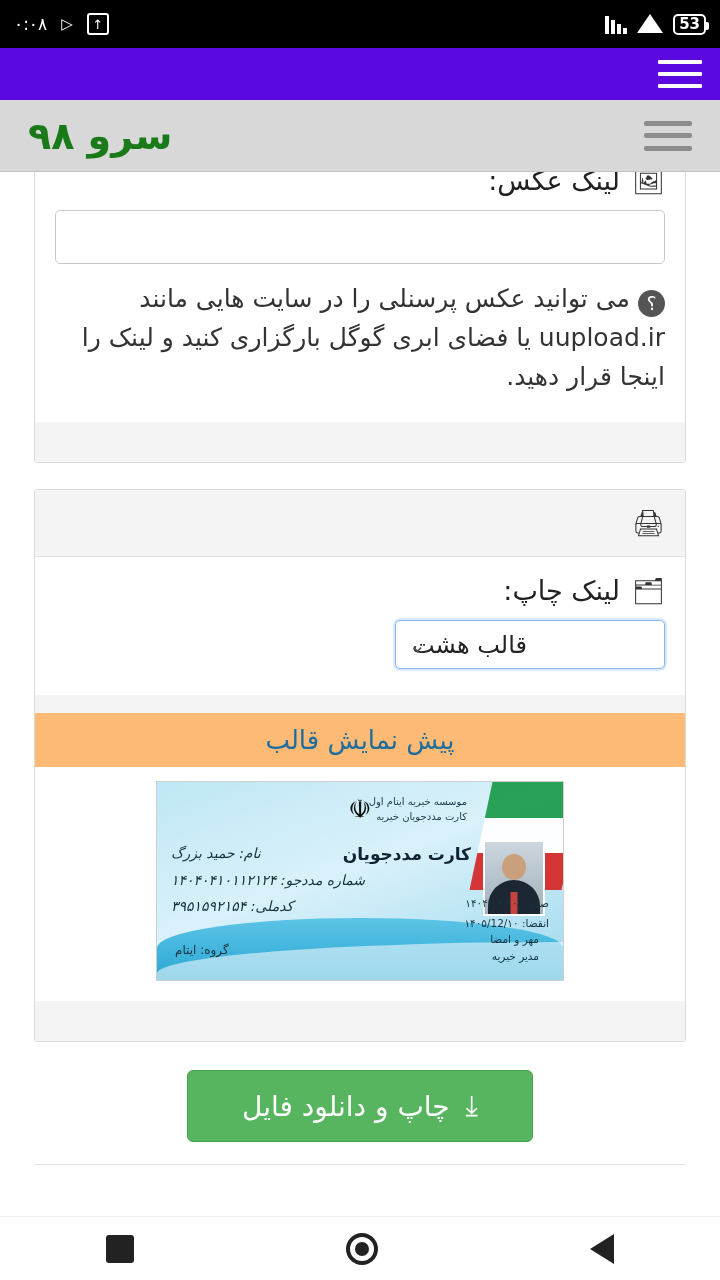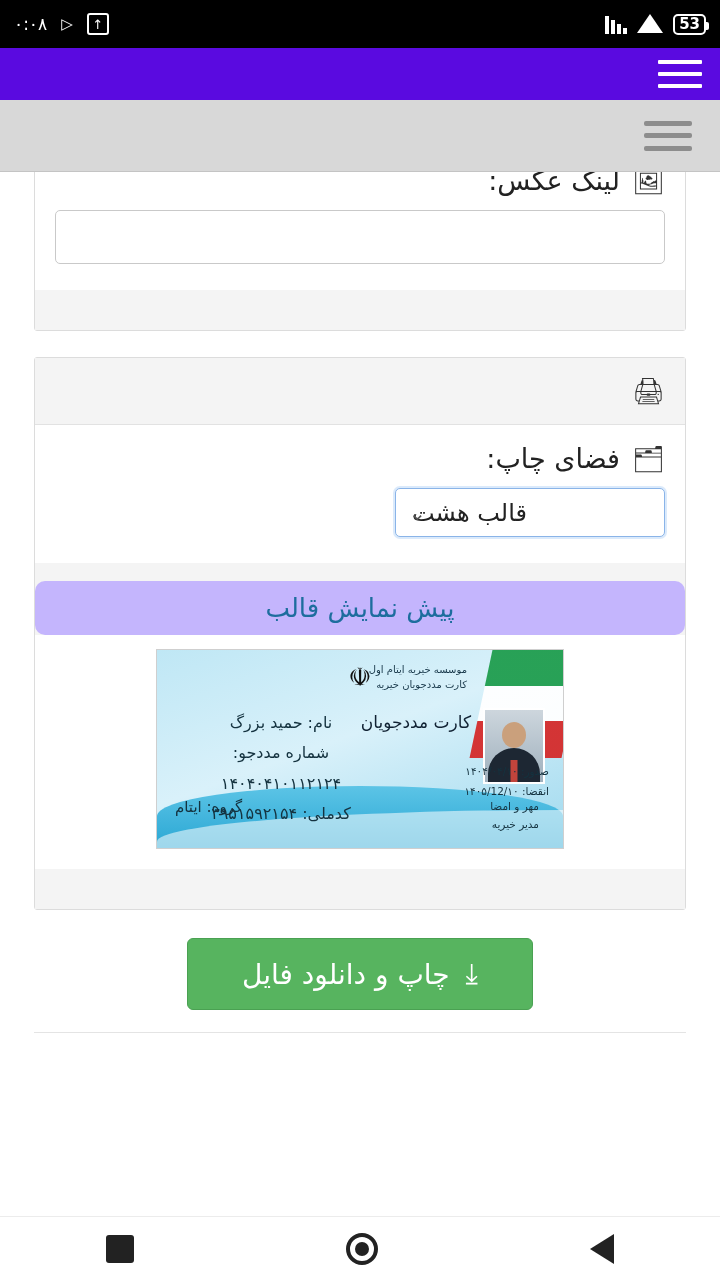--- a/index.html
+++ b/index.html
@@ -113,22 +113,22 @@
     background: #fff; font-size: 24px; color: #222;
     display: flex; align-items: center; justify-content: flex-end;
     padding: 4px 16px; box-shadow: 0 0 0 2px rgba(110,170,240,.25);
   }
   .select-chevron {
     position: absolute; left: 14px; top: 50%; transform: translateY(-50%);
     font-size: 20px; color: #555;
   }
 
   .preview-banner {
-    background: #c4b5fd; color: #1d6d9e; text-align: center;
-    font-size: 26px; padding: 12px 0; margin-top: 18px; border-radius: 10px;
+    background: #fdba74; color: #1d6d9e; text-align: center;
+    font-size: 26px; padding: 12px 0; margin-top: 18px;
   }
 
   
   .preview-holder { background: #fff; padding: 14px 0 20px 0; display: flex; justify-content: center; }
   .idcard {
     width: 408px; height: 200px; position: relative; overflow: hidden;
     background: linear-gradient(160deg,#bfe7f5 0%,#d9f1fa 45%,#9fd9ee 100%);
     border: 1px solid #cfcfcf;
   }
   .idcard .flagstrip {
@@ -167,36 +167,36 @@
   }
   .idcard .photo .body {
     position: absolute; bottom: 0; left: 50%; transform: translateX(-50%);
     width: 52px; height: 34px; border-radius: 26px 26px 0 0; background: #1d2733;
   }
   .idcard .photo .tie {
     position: absolute; bottom: 0; left: 50%; transform: translateX(-50%);
     width: 7px; height: 22px; background: #c2443c;
   }
   .idcard .cardtitle {
-    position: absolute; top: 62px; right: 92px; font-size: 17px; font-weight: normal; color: #123;
+    position: absolute; top: 62px; right: 92px; font-size: 17px; font-weight: bold; color: #123;
   }
   .idcard .fields {
     position: absolute; top: 58px; right: 172px; left: 14px;
-    text-align: center; font-size: 16px; color: #14323f; line-height: 1.9;
+    text-align: left; font-size: 14px; color: #14323f; line-height: 1.9; font-style: italic;
   }
   .idcard .dates {
     position: absolute; top: 112px; right: 14px; text-align: right;
     font-size: 10.5px; color: #14323f; line-height: 1.9;
   }
   .idcard .sign {
     position: absolute; bottom: 14px; right: 24px; text-align: right;
     font-size: 10.5px; color: #14323f; line-height: 1.7;
   }
   .idcard .group {
-    position: absolute; bottom: 32px; left: 18px; font-size: 15px; color: #14323f;
+    position: absolute; bottom: 23px; left: 18px; font-size: 12px; color: #14323f;
   }
 
   
   .dl-wrap { display: flex; justify-content: center; margin: 28px 0 22px 0; }
   .dl-btn {
     background: #57b45f; border: 1px solid #4aa152; color: #fff;
     font-size: 28px; border-radius: 6px; padding: 18px 38px;
     display: flex; align-items: center; gap: 16px; cursor: pointer;
     font-family: "DejaVu Sans", "Liberation Sans", sans-serif;
     min-width: 346px; justify-content: center;
@@ -244,44 +244,48 @@
       <span></span>
   </div>
 </div>
 
 <div class="siteheader">
   <div class="hamburger-gray">
     <span></span>
       <span></span>
       <span></span>
   </div>
+  <div class="logo">سرو ۹۸</div>
 </div>
 
 <div class="page">
 
   <div class="card first">
     <div class="card-section">
       <div class="field-label">
         <span class="icon-inline">🖼</span>
         <span>لینک عکس:</span>
       </div>
       <input class="text-input" type="text" value="" placeholder="" style="">
+      <div class="help-text">
+        <span class="q">؟</span><span>می توانید عکس پرسنلی را در سایت هایی مانند uupload.ir یا فضای ابری گوگل بارگزاری کنید و لینک را اینجا قرار دهید.</span>
+      </div>
     </div>
     <div class="card-footer-gray"></div>
   </div>
 
   <div class="card">
     <div class="card-header">
       <span class="icon-inline">🖨</span>
     </div>
 
     <div class="card-section">
       <div class="field-label">
         <span class="icon-inline">🗂</span>
-        <span>فضای چاپ:</span>
+        <span>لینک چاپ:</span>
       </div>
 
       <div class="select-wrap">
         <div class="select-box">قالب هشت</div>
         <span class="select-chevron">⌄</span>
       </div>
     </div>
 
     <div class="preview-banner">پیش نمایش قالب</div>
 

